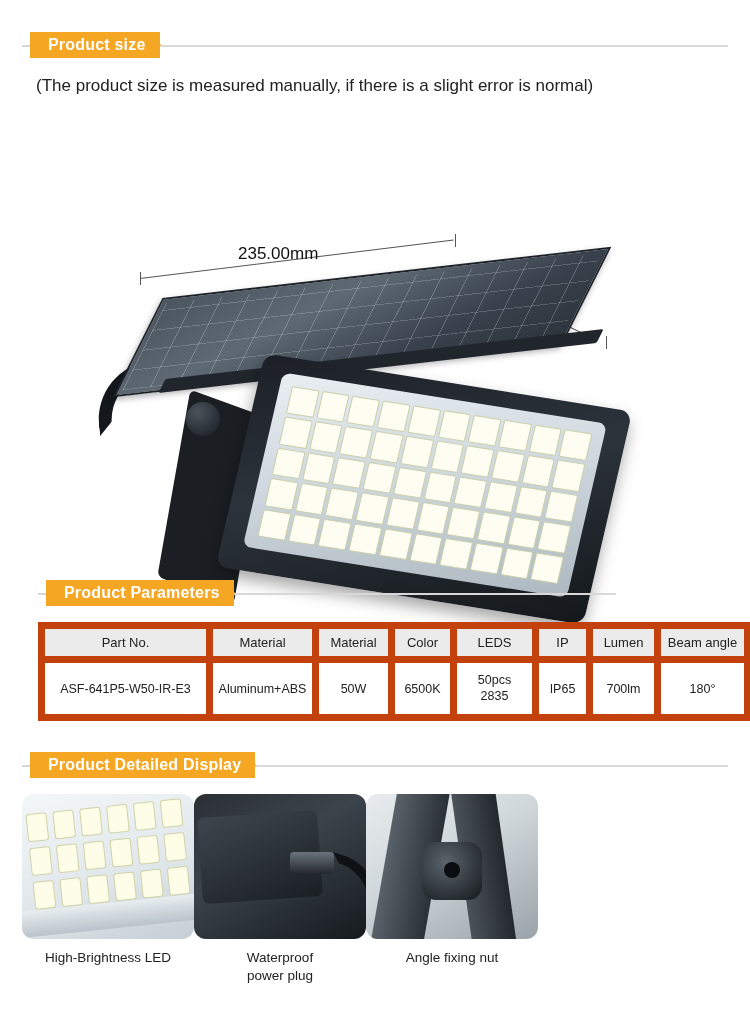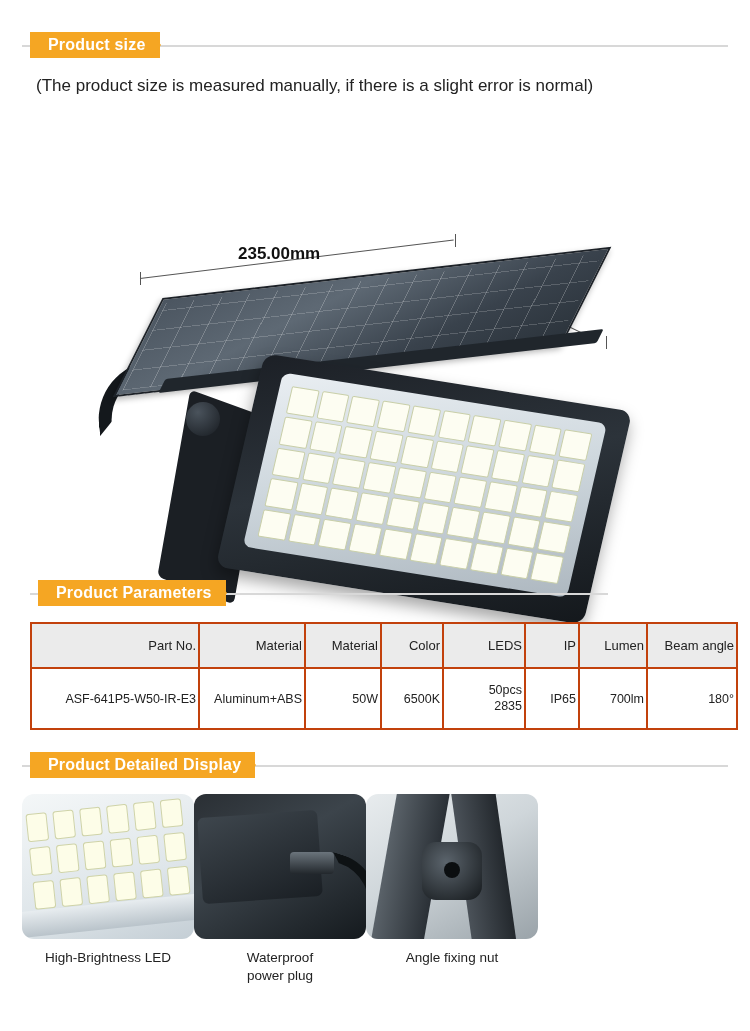--- a/index.html
+++ b/index.html
@@ -58,21 +58,20 @@
     font-size: 17px;
     color: #222;
   }
 
   
   .hero {
     position: relative;
     width: 750px;
     height: 420px;
     margin-top: 6px;
-    font-weight: bold;
   }
   .dim-label {
     position: absolute;
     font-size: 17px;
     color: #111;
     white-space: nowrap;
   }
   #dim-width { left: 238px; top: 142px; }
   #dim-depth {
     left: 487px; top: 166px;
@@ -163,34 +162,34 @@
   }
   .knob {
     position: absolute;
     left: 186px; top: 300px;
     width: 34px; height: 34px;
     background: radial-gradient(circle at 35% 30%, #4a535c, #171b20);
     border-radius: 50%;
   }
 
   
-  #params-section { position: absolute; left: 8px; top: 580px; width: 622px; }
+  #params-section { position: absolute; left: 16px; top: 580px; width: 622px; }
   table.params {
     border-collapse: collapse;
     margin: 16px 22px 0 22px;
     width: 706px;
     font-size: 12.5px;
     color: #222;
     table-layout: fixed;
   }
   table.params th, table.params td {
-    border: 2px solid #c2410c;
-    text-align: right;
+    border: 7px solid #c2410c;
+    text-align: center;
     vertical-align: middle;
-    padding: 14px 2px;
+    padding: 6px 2px;
   }
   table.params thead th {
     background: #ebebeb;
     font-weight: normal;
     height: 30px;
     font-size: 13px;
   }
   table.params tbody td {
     height: 58px;
     background: #ffffff;

